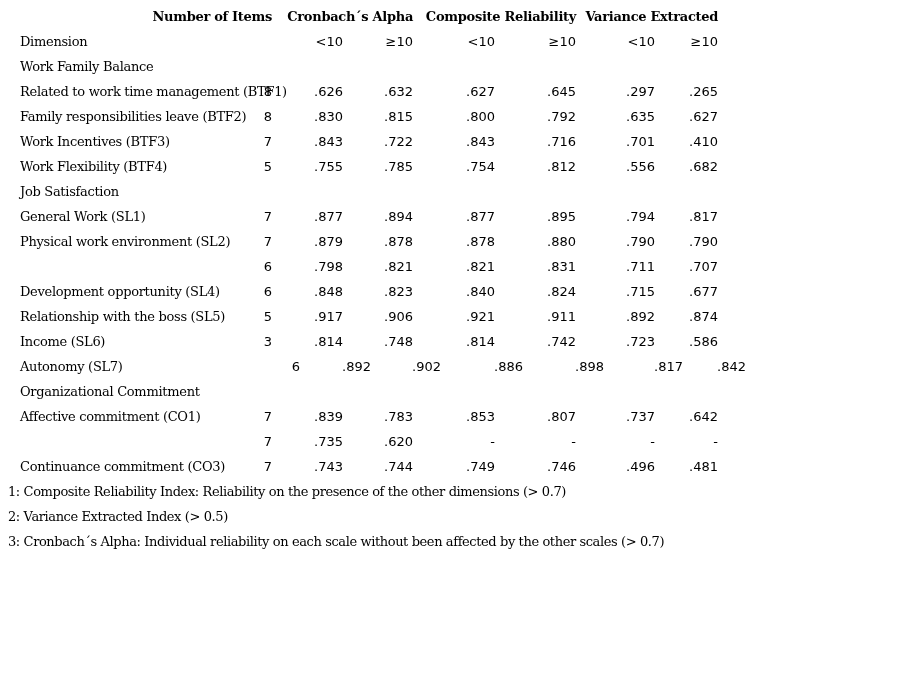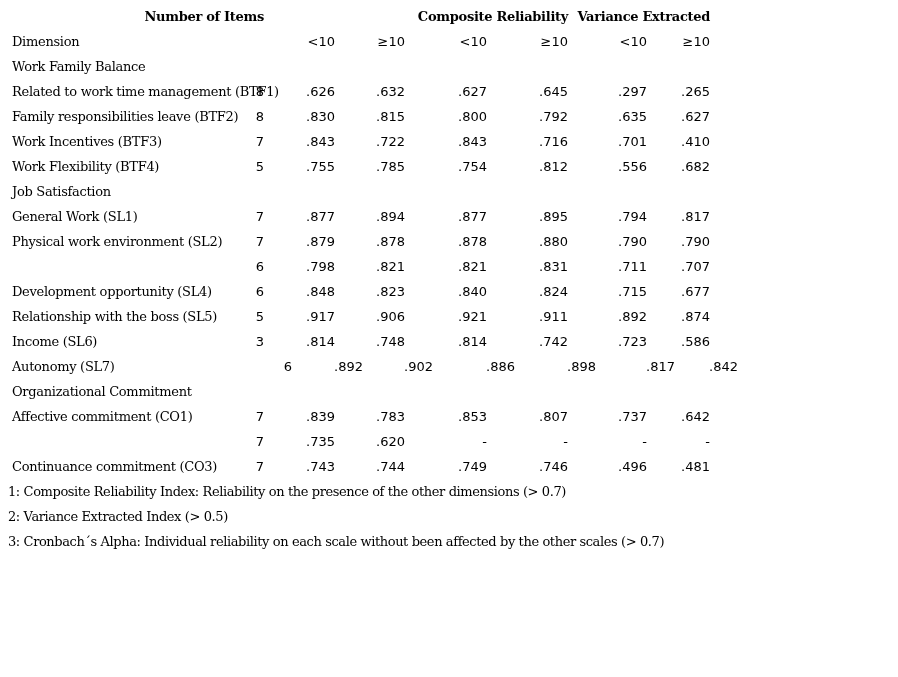--- a/index.html
+++ b/index.html
@@ -2,21 +2,21 @@
 <html><head>
 <meta charset="utf-8">
 <style>
   html, body { margin: 0; padding: 0; background: #ffffff; }
   body {
     width: 898px; height: 677px; position: relative; overflow: hidden;
     font-family: "DejaVu Serif", "Liberation Serif", serif;
     color: #000;
   }
   .row {
-    position: absolute; left: 4px; width: 715px; height: 25px;
+    position: absolute; left: 12px; width: 715px; height: 25px;
   }
   .cell {
     position: absolute; top: 0; height: 25px; line-height: 25px;
     font-size: 13px; white-space: nowrap;
   }
   .label { left: 8px; font-family: "DejaVu Serif", serif; font-size: 13px; letter-spacing: -0.3px; }
   .hdr { font-weight: bold; font-size: 13px; letter-spacing: -0.3px; text-align: right; }
   .num { font-family: "DejaVu Sans", sans-serif; font-size: 13px; text-align: right; width: 70px; }
   .note {
     position: absolute; left: 8px; height: 25px; line-height: 25px;
@@ -32,20 +32,21 @@
   .c5 { right: 72px;  }   
   .c6 { right: 9px;   }   
 </style>
 </head>
 <body>
 
 <div>
 
   <div class="row" style="top:4px;">
     <span class="cell hdr" style="right:455px;">Number of Items</span>
+    <span class="cell hdr" style="right:314px;">Cronbach´s Alpha</span>
     <span class="cell hdr" style="right:151px;">Composite Reliability</span>
     <span class="cell hdr" style="right:9px;">Variance Extracted</span>
   </div>
 
   <div class="row" style="top:29px;">
     <span class="cell label">Dimension</span>
     <span class="cell num c1">&lt;10</span>
     <span class="cell num c2">≥10</span>
     <span class="cell num c3">&lt;10</span>
     <span class="cell num c4">≥10</span>

